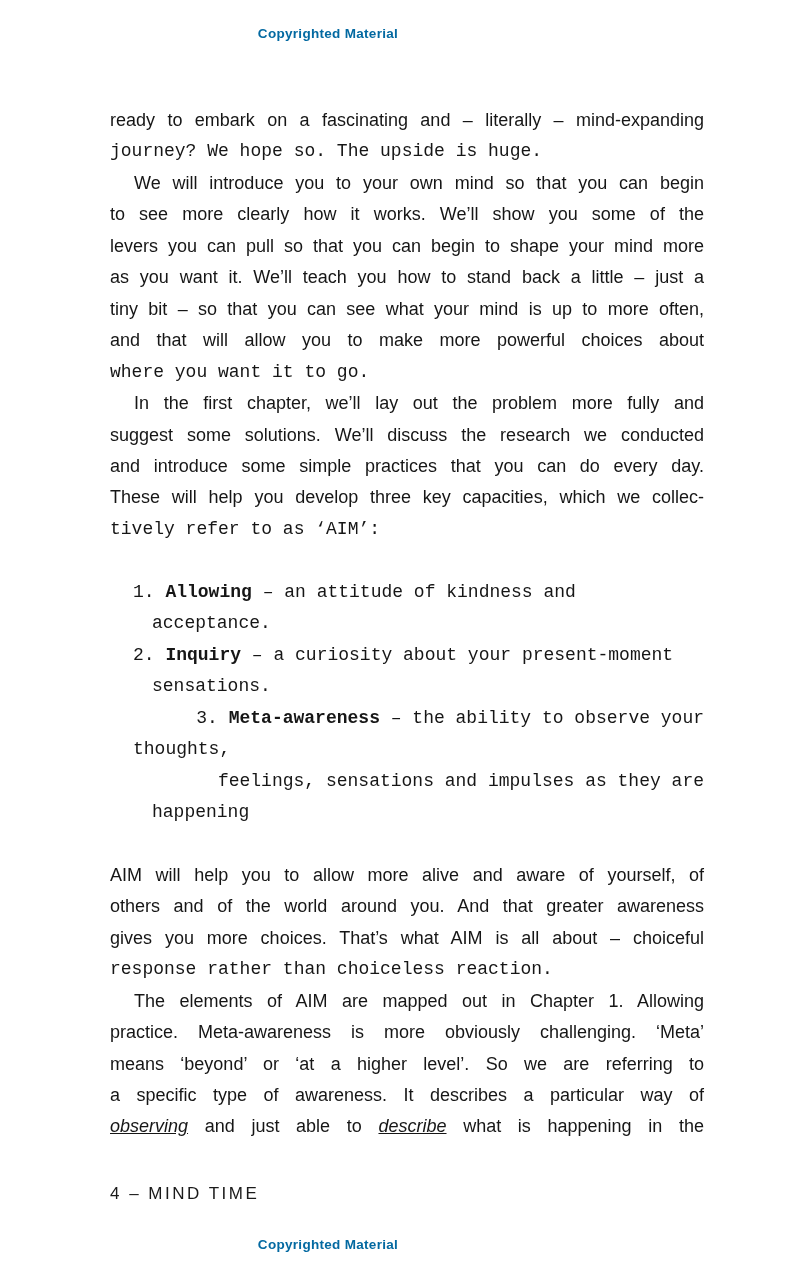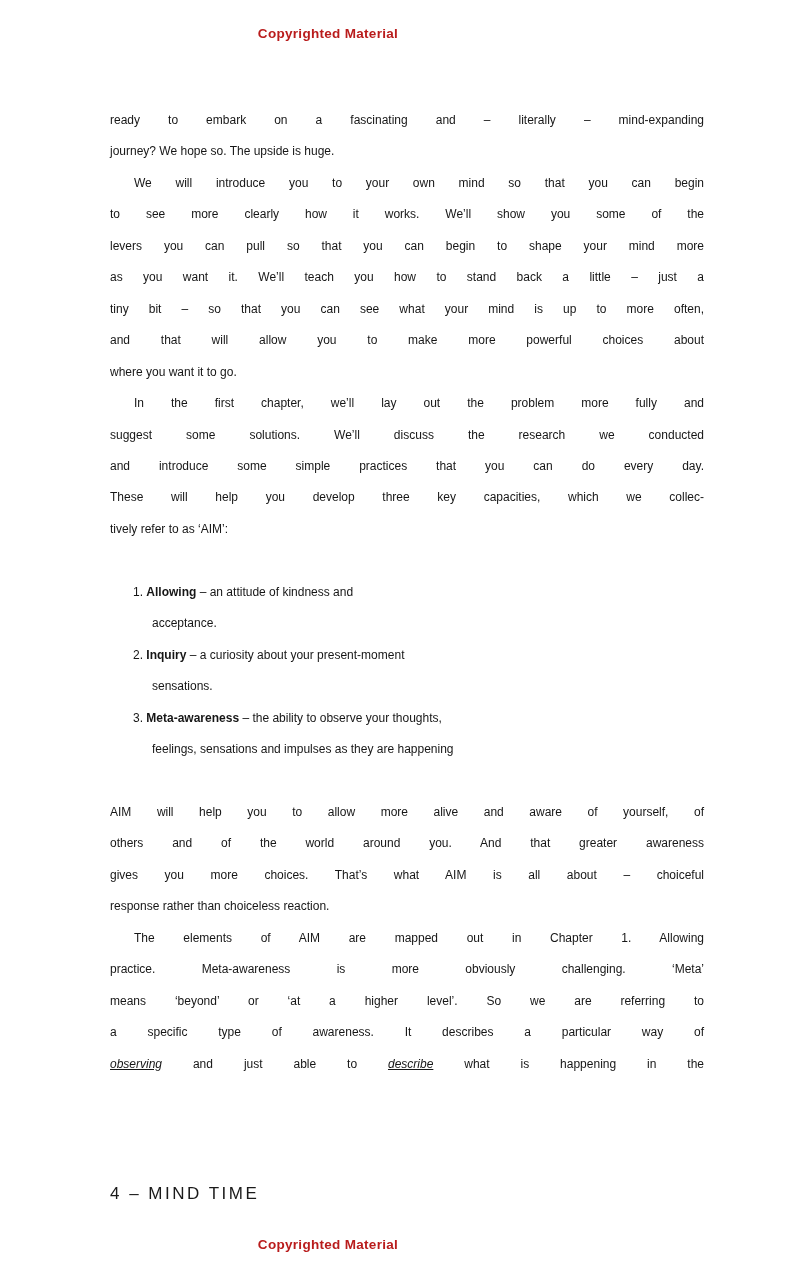--- a/index.html
+++ b/index.html
@@ -9,38 +9,39 @@
     position: relative;
     font-family: "Liberation Sans", "DejaVu Sans", sans-serif;
     overflow: hidden;
   }
   .copyright {
     position: absolute; left: 0; width: 656px;
     text-align: center;
     font-weight: bold;
     font-size: 13.5px;
     letter-spacing: 0.3px;
-    color: #b91c1c;
+    color: #0369a1;
   }
   .copyright.top { top: 26px; }
   .copyright.bottom { top: 1237px; }
   .body-text {
     position: absolute;
     left: 110px; top: 105px; width: 594px;
-    font-size: 12px;
+    font-size: 18px;
     line-height: 31.45px;
     color: #161616;
   }
   .line {
     text-align: justify;
     text-align-last: justify;
   }
   .line.left {
-    text-align: center;
+    text-align: right;
     text-align-last: left;
+    font-family: Liberation Mono, monospace;
   }
   .line.indent { padding-left: 24px; }
   .it { font-style: italic; text-decoration: underline; }
   .bd { font-weight: bold; }
   .list { margin: 31.45px 0; }
   .li-first { padding-left: 23px; }
   .li-cont  { padding-left: 42px; }
   .page-footer {
     position: absolute;
     left: 110px; top: 1184px;

